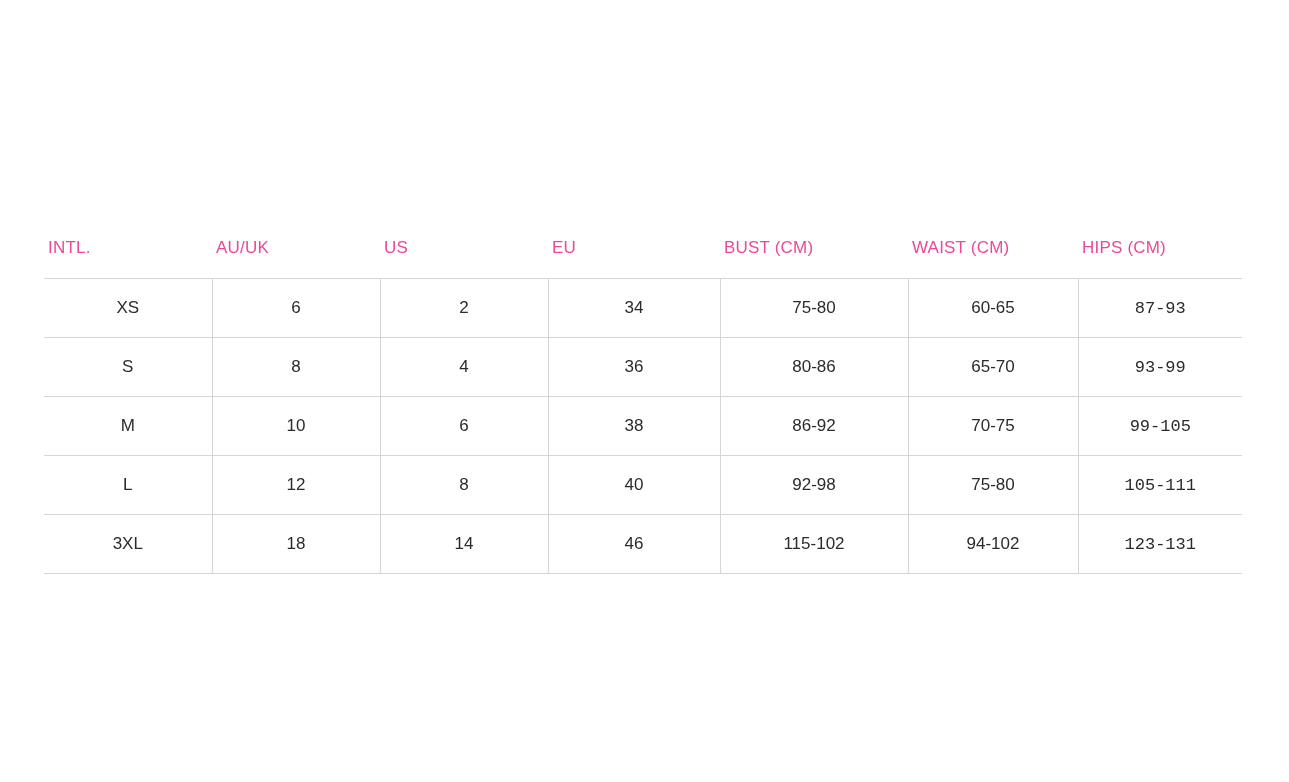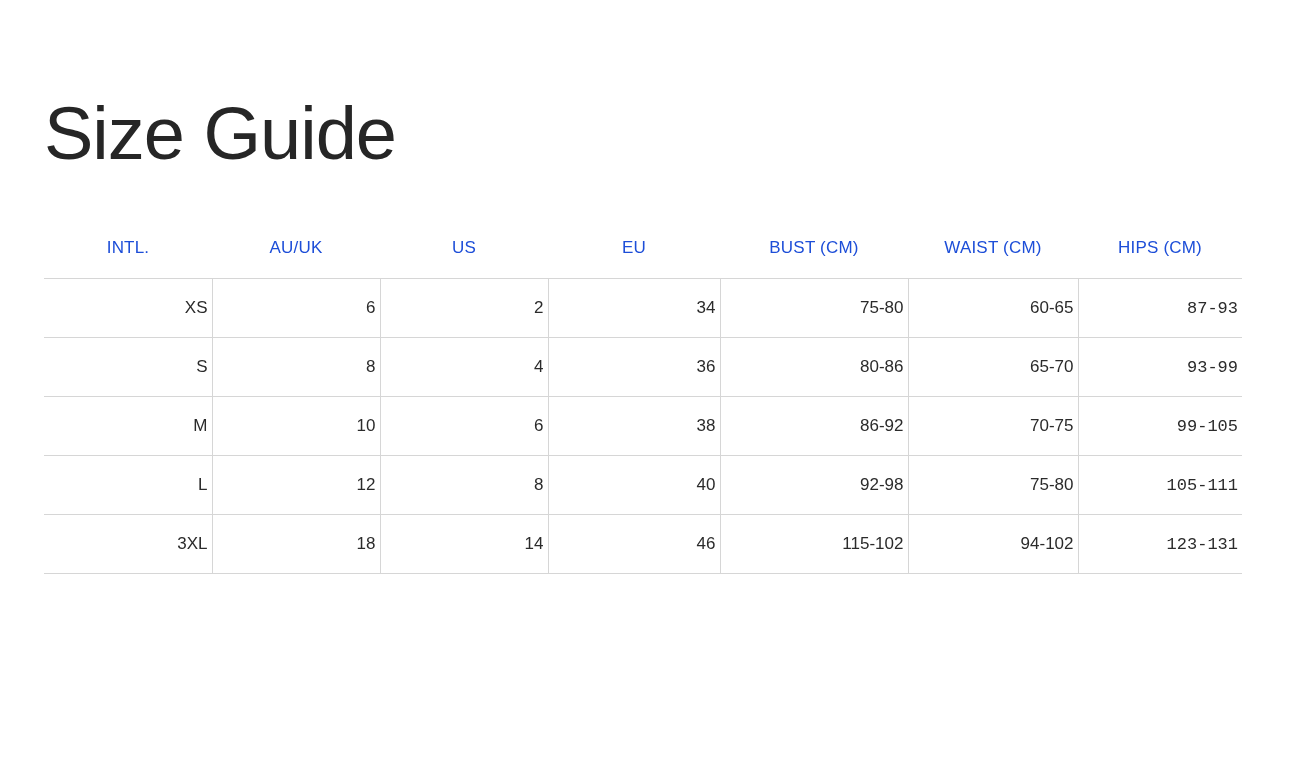--- a/index.html
+++ b/index.html
@@ -52,27 +52,27 @@
   table.size-table col.c3 { width: 172px; }
   table.size-table col.c4 { width: 188px; }
   table.size-table col.c5 { width: 170px; }
   table.size-table col.c6 { width: 164px; }
 
   table.size-table thead th {
     font-weight: 400;
     font-size: 17px;
     letter-spacing: 0.2px;
     padding: 10px 4px 20px 4px;
-    text-align: center;
+    text-align: left;
     border: none;
-    color: #1d4ed8;
+    color: #ec4899;
     white-space: nowrap;
   }
   table.size-table tbody td {
-    text-align: right;
+    text-align: center;
     padding: 19px 4px 19px 4px;
     border-top: 1px solid #d6d6d6;
     border-right: 1px solid #d6d6d6;
     font-size: 17px;
     color: #2b2b2b;
     white-space: nowrap;
   }
   table.size-table tbody td:last-child {
     border-right: none;
     font-family: Liberation Mono, monospace;
@@ -82,21 +82,20 @@
     margin-top: 36px;
   }
   
   table.size-table thead th { border-right: none; }
 </style>
 </head>
 <body>
 
 <div class="page">
 
-  <h1 class="page-title">Size Guide</h1>
 
   <div class="table-wrap">
     <table class="size-table">
       <colgroup>
         <col class="c0">
           <col class="c1">
           <col class="c2">
           <col class="c3">
           <col class="c4">
           <col class="c5">

